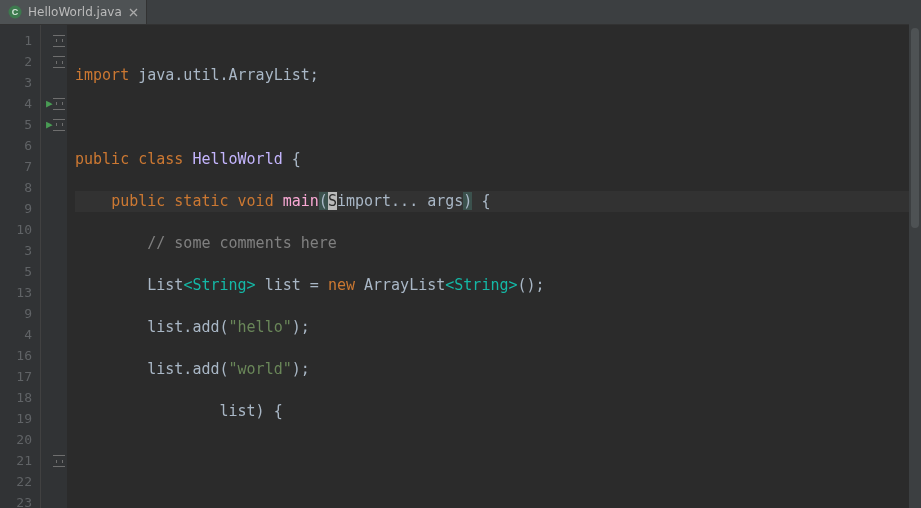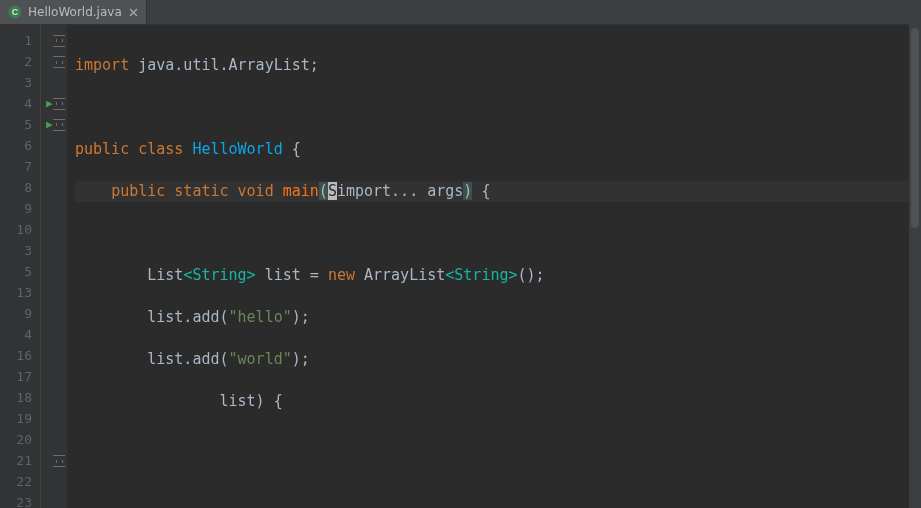--- a/index.html
+++ b/index.html
@@ -8,29 +8,29 @@
 .tab .ico{width:14px;height:14px;display:flex;align-items:center;justify-content:center}
 .tab .close{width:12px;height:12px;color:#aaaaaa;display:flex;align-items:center;justify-content:center}
 .editor{display:flex;height:484px}
 .gutter{width:32px;background:#313335;text-align:right;padding:5px 8px 0 0;color:#606366;font-size:13px;line-height:21px;border-right:1px solid #414141;user-select:none}
 .gutter div{height:21px}
 .margin{width:26px;background:#313335;padding-top:5px;position:relative}
 .margin .runmark{position:absolute;left:5px;color:#499c54;font-size:11px}
 .margin .fold{position:absolute;left:12px;width:12px;height:10px;border-top:1px solid #6e6e6e;border-bottom:1px solid #6e6e6e}
 .margin .fold::before{content:"";position:absolute;left:3px;top:3px;width:5px;height:3px;border-left:1px solid #6e6e6e;border-right:1px solid #6e6e6e}
 .margin .fold.up::before{top:auto;bottom:3px}
-.code{flex:1;padding:9px 0 0 8px;line-height:21px;letter-spacing:0;white-space:pre;position:relative}
+.code{flex:1;padding:19px 0 0 8px;line-height:21px;letter-spacing:0;white-space:pre;position:relative}
 .ln{height:21px;position:relative}
 .hl{position:absolute;left:0;right:0;top:0;bottom:0;background:#323232;z-index:0}
 .ln>span{position:relative;z-index:1}
 .kw{color:#cc7832}
-.cls{color:#0ea5e9}
+.cls{color:#c4b5fd}
 .com{color:#808080}
 .str{color:#6a8759}
-.fn{color:#f97316}
+.fn{color:#f9a8d4}
 .gen{color:#14b8a6}
 .pm{background:#3b514d}
 .pm2{background:#3b514d}
 .cursorbox{background:#bbbbbb;color:#2b2b2b}
 .sb{position:absolute;right:0;top:24px;bottom:0;width:12px;background:#3c3f41}
 .sbthumb{position:absolute;right:2px;top:4px;width:8px;height:200px;background:#4e5254;border-radius:4px}
 </style>
 </head>
 <body>
 
@@ -84,21 +84,21 @@
       <div class="fold up" style="top: 31px;"></div>
       <div class="fold" style="top: 73px;"></div>
       <div class="fold" style="top: 94px;"></div>
       <div class="fold up" style="top: 430px;"></div>
     </div>
   <div class="code">
 <div class="ln"><span class="kw">import</span><span> java.util.ArrayList;</span></div>
 <div class="ln"></div>
 <div class="ln"><span class="kw">public</span><span> </span><span class="kw">class</span><span> </span><span class="cls">HelloWorld</span><span> {</span></div>
 <div class="ln"><div class="hl"></div><span>    </span><span class="kw">public</span><span> </span><span class="kw">static</span><span> </span><span class="kw">void</span><span> </span><span class="fn">main</span><span class="pm">(</span><span class="cursorbox">S</span><span>import</span><span>... </span><span>args</span><span class="pm2">)</span><span> {</span></div>
-<div class="ln"><span>        </span></div>
+<div class="ln"><span>        </span><span class="com">// some comments here</span></div>
 <div class="ln"><span>        </span><span>List</span><span class="gen">&lt;String&gt;</span><span> list = </span><span class="kw">new</span><span> ArrayList</span><span class="gen">&lt;String&gt;</span><span>();</span></div>
 <div class="ln"><span>        </span><span>list.add(</span><span class="str">"hello"</span><span>);</span></div>
 <div class="ln"><span>        </span><span>list.add(</span><span class="str">"world"</span><span>);</span></div>
 <div class="ln"><span>                </span><span>list) {</span></div>
 
 
 
 
 
 

